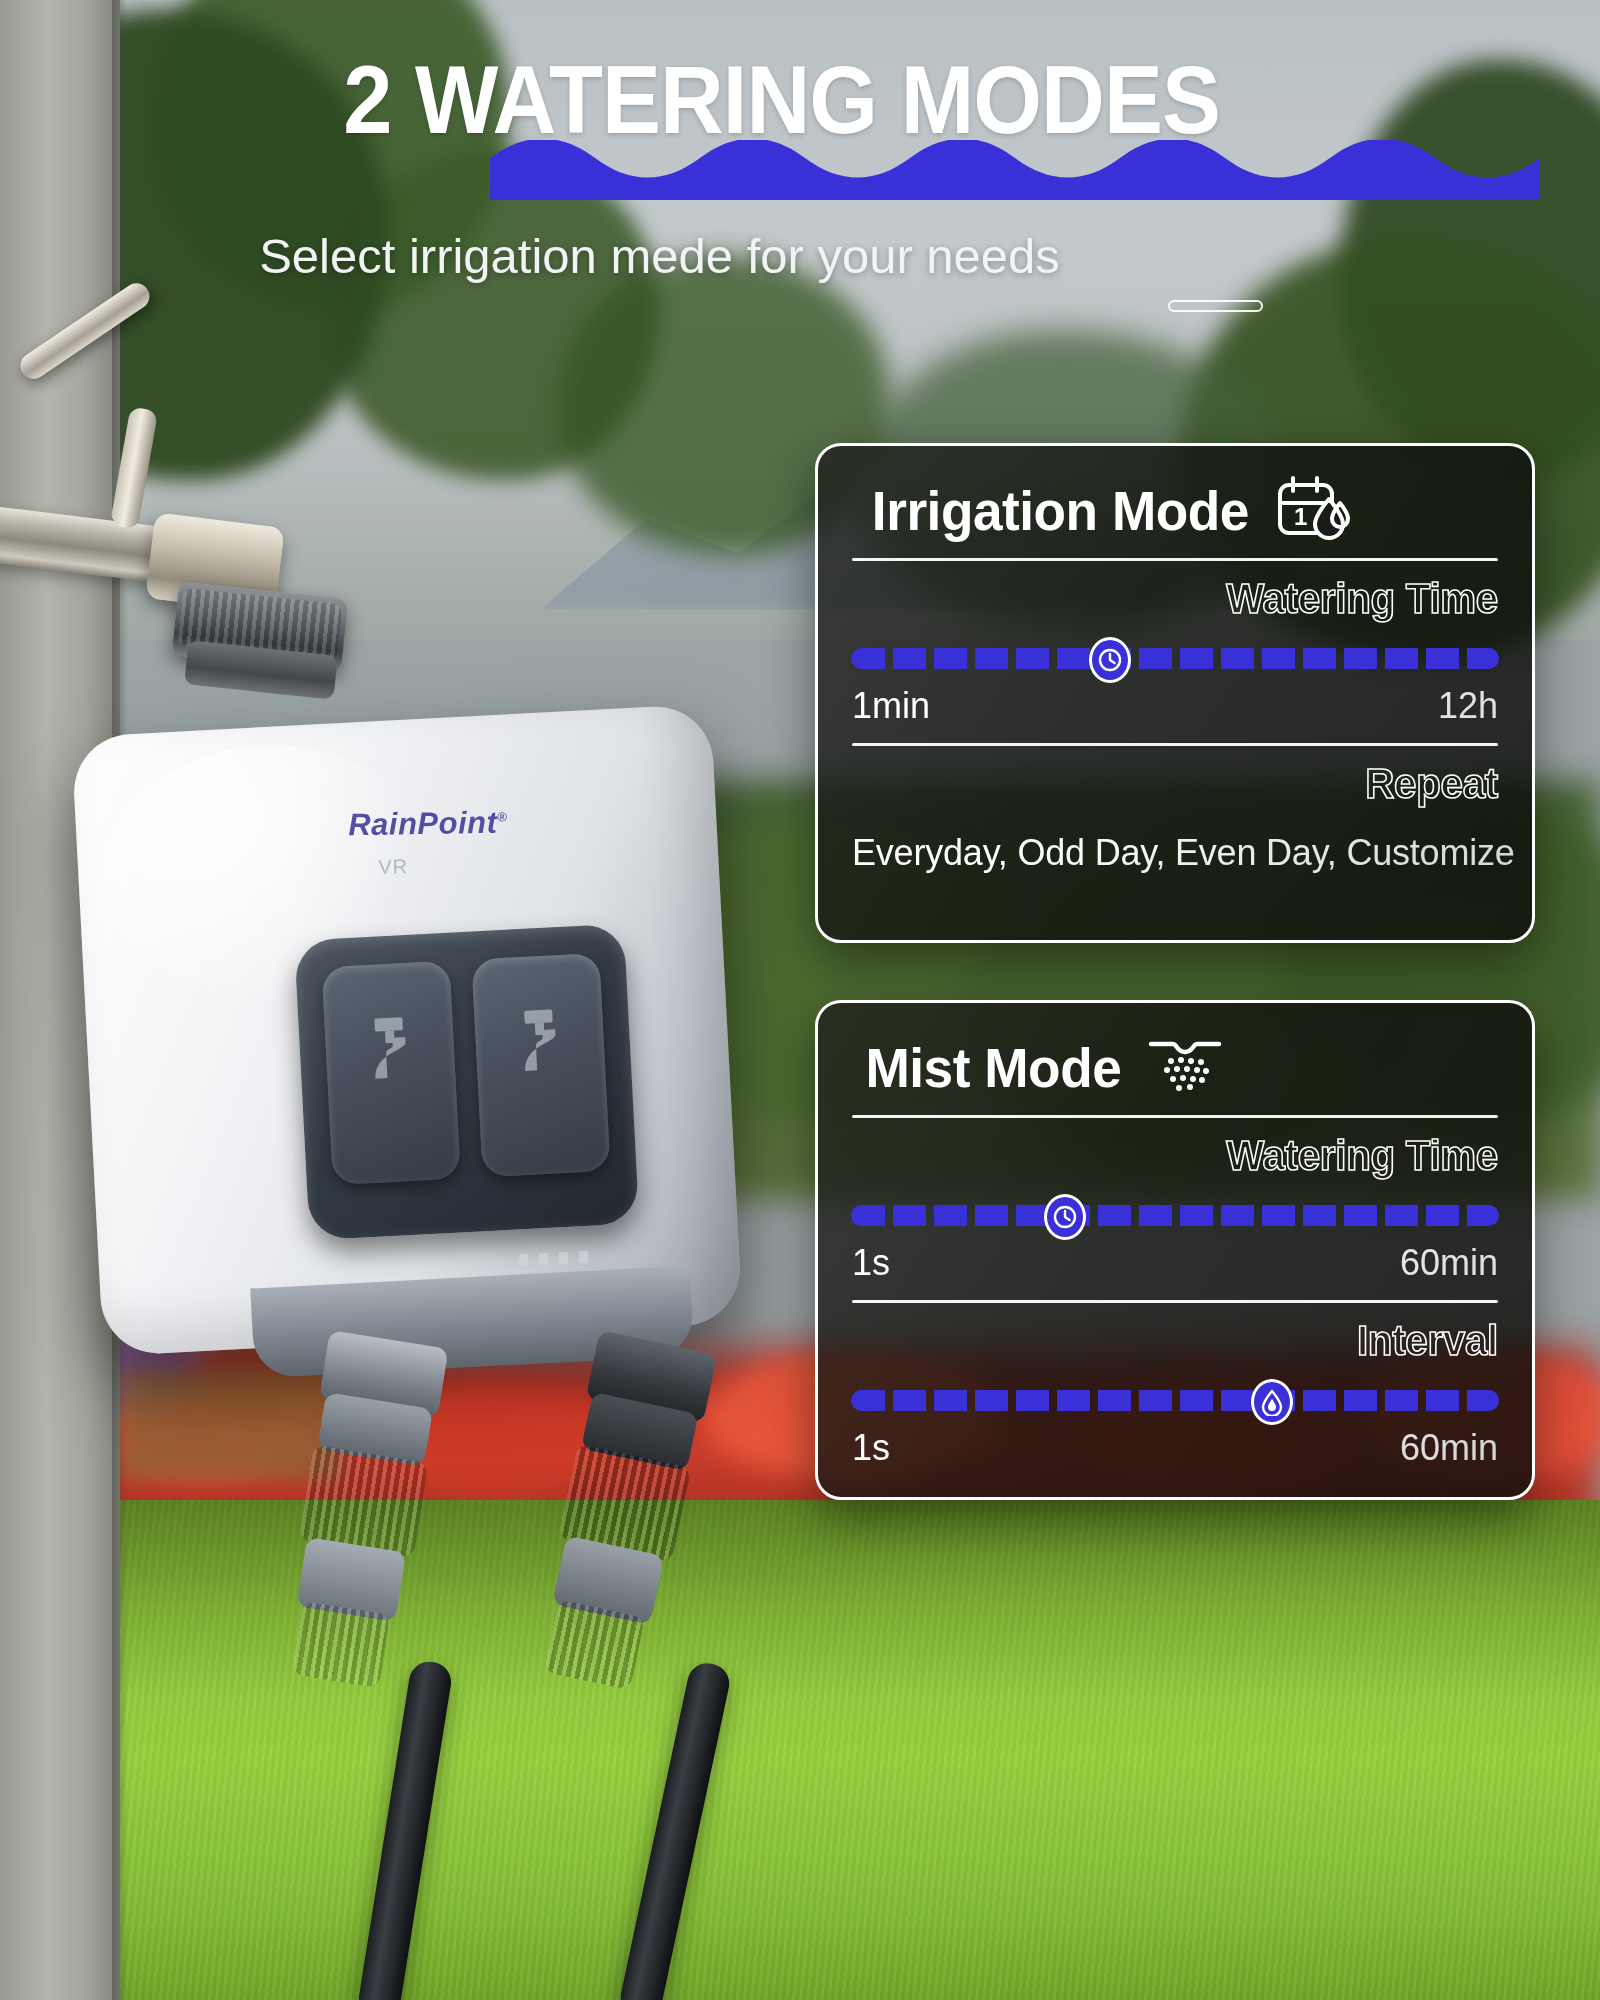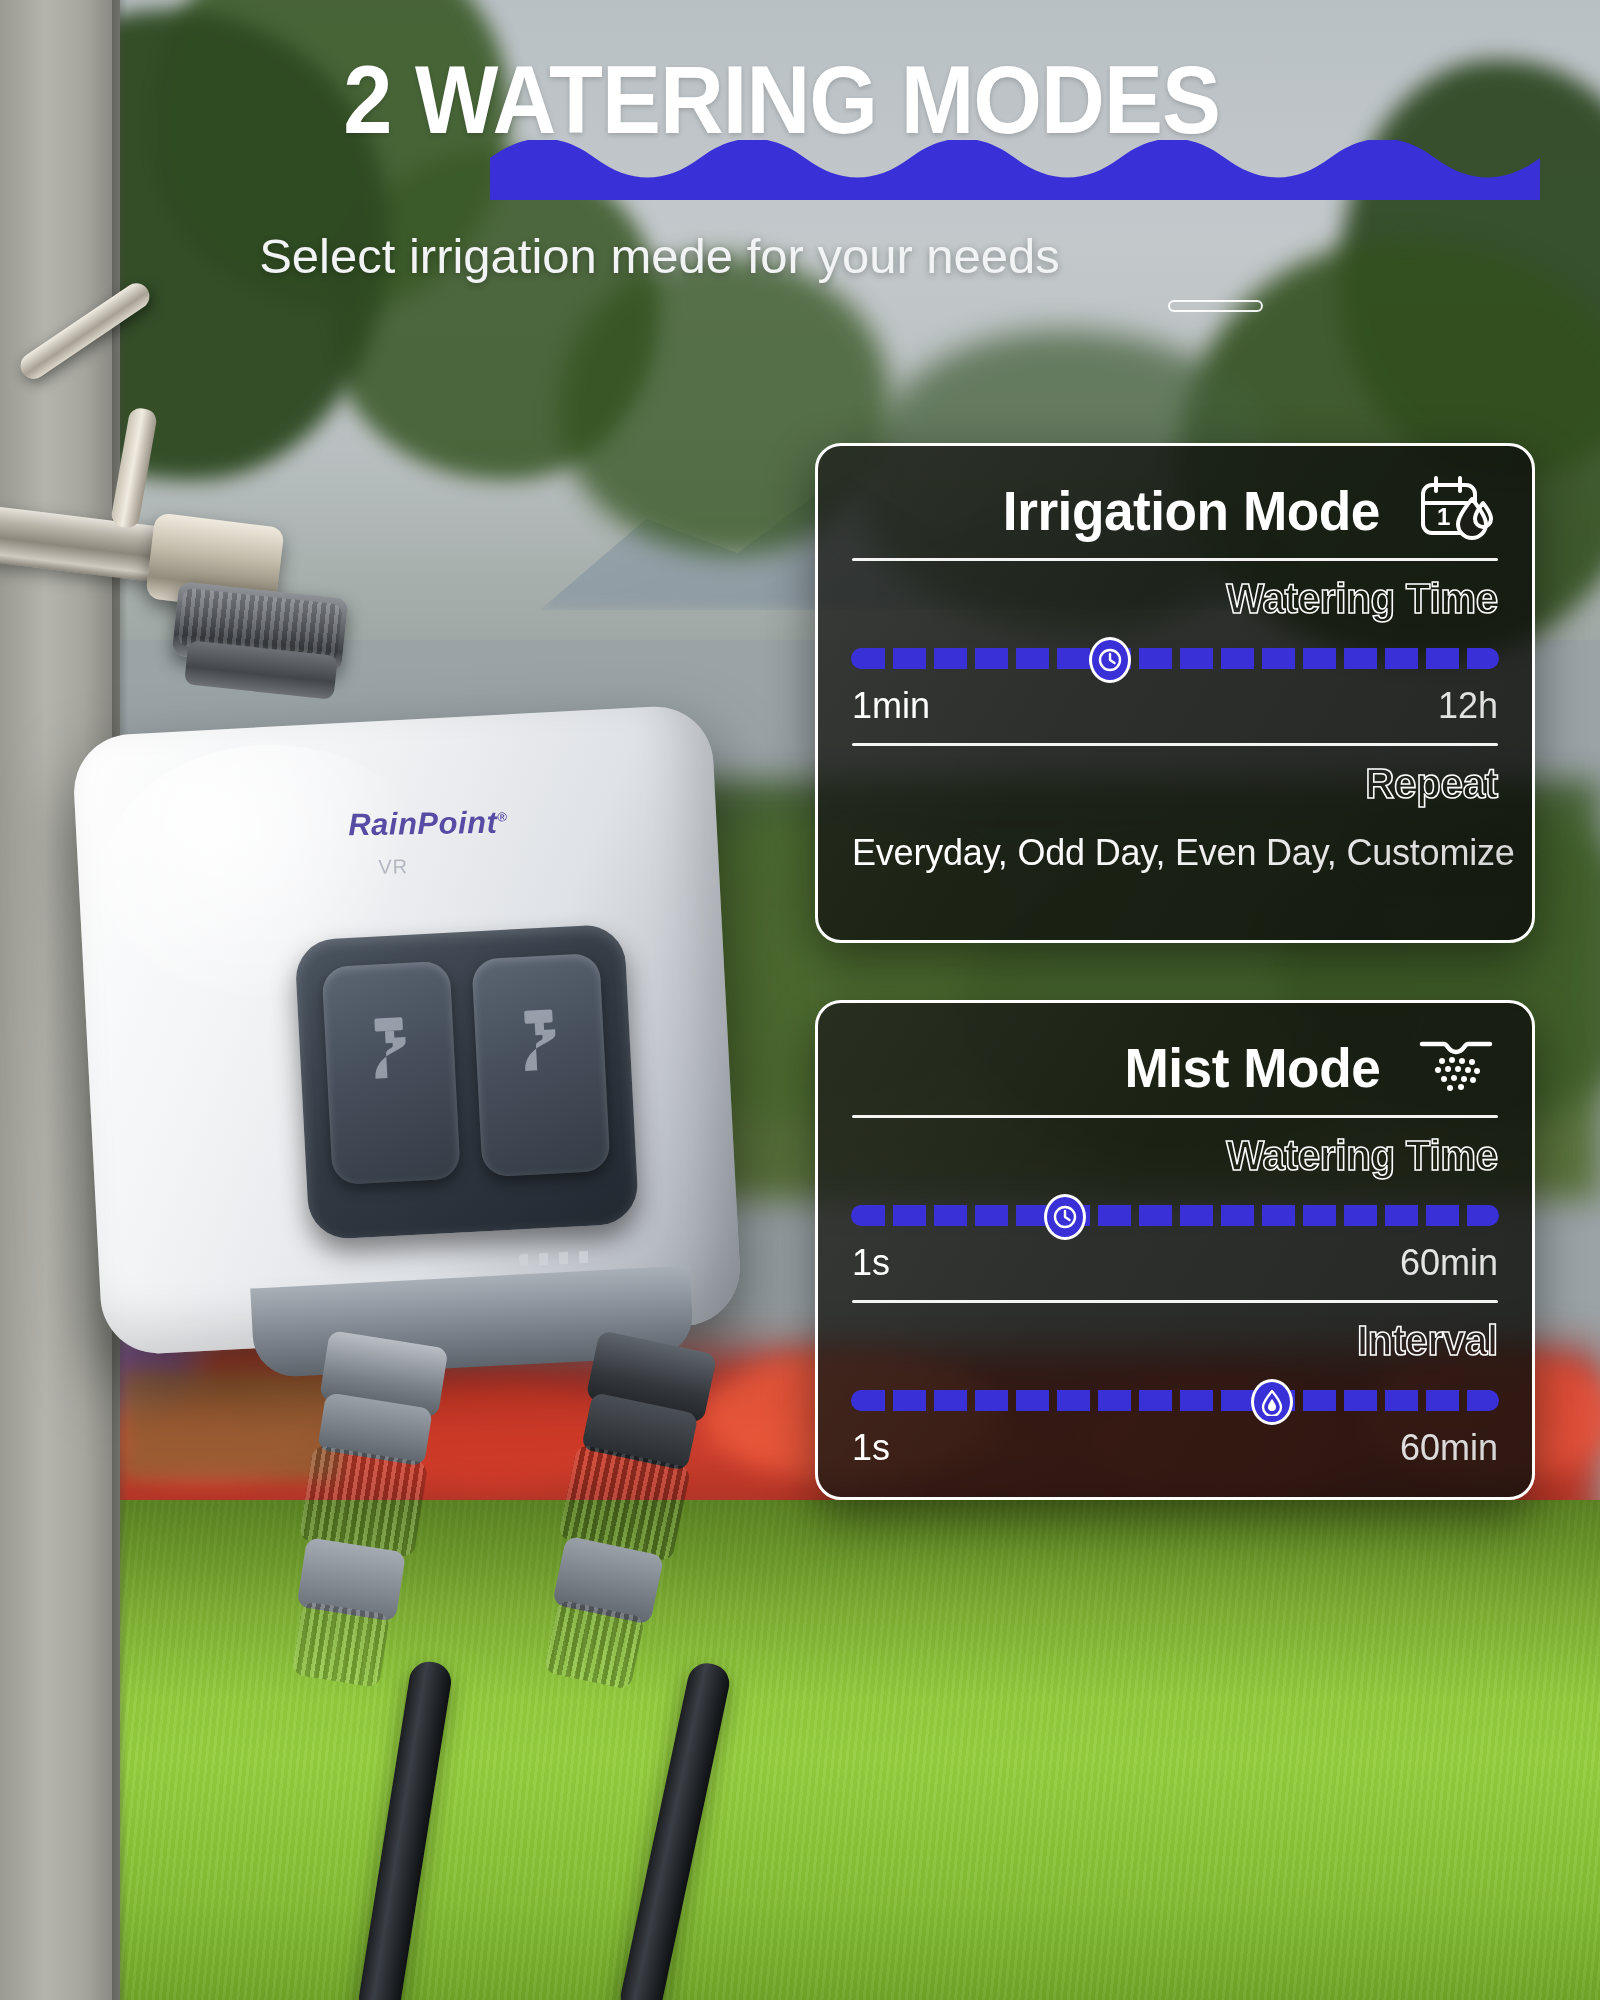--- a/index.html
+++ b/index.html
@@ -262,22 +262,22 @@
   }
   .card-sheen {
     position:absolute; left:0; top:0; width:100%; height:100%;
     background:linear-gradient(122deg, rgba(255,255,255,.055) 0%, rgba(255,255,255,0) 42%, rgba(0,0,0,.18) 100%);
     pointer-events:none;
   }
   #card-irrigation { left:815px; top:443px; width:720px; height:500px; }
   #card-mist       { left:815px; top:1000px; width:720px; height:500px; }
 
   .card-head {
-    position:relative; display:flex; align-items:center; justify-content:flex-end;
-    gap:38px; height:76px; padding-right:4px;
+    position:relative; display:flex; align-items:center; 
+    gap:26px; height:76px; padding-right:4px;
   }
   .card-title {
     font-size:56px; font-weight:bold; color:#fff; letter-spacing:-.5px;
     transform:scaleX(.95); transform-origin:right center; white-space:nowrap;
   }
   .card-icon { flex:0 0 auto; display:block; }
 
   .divider { height:3px; background:#ffffff; border-radius:2px; margin:10px 0 0 0; position:relative; opacity:.95; }
 
   .row-label {

